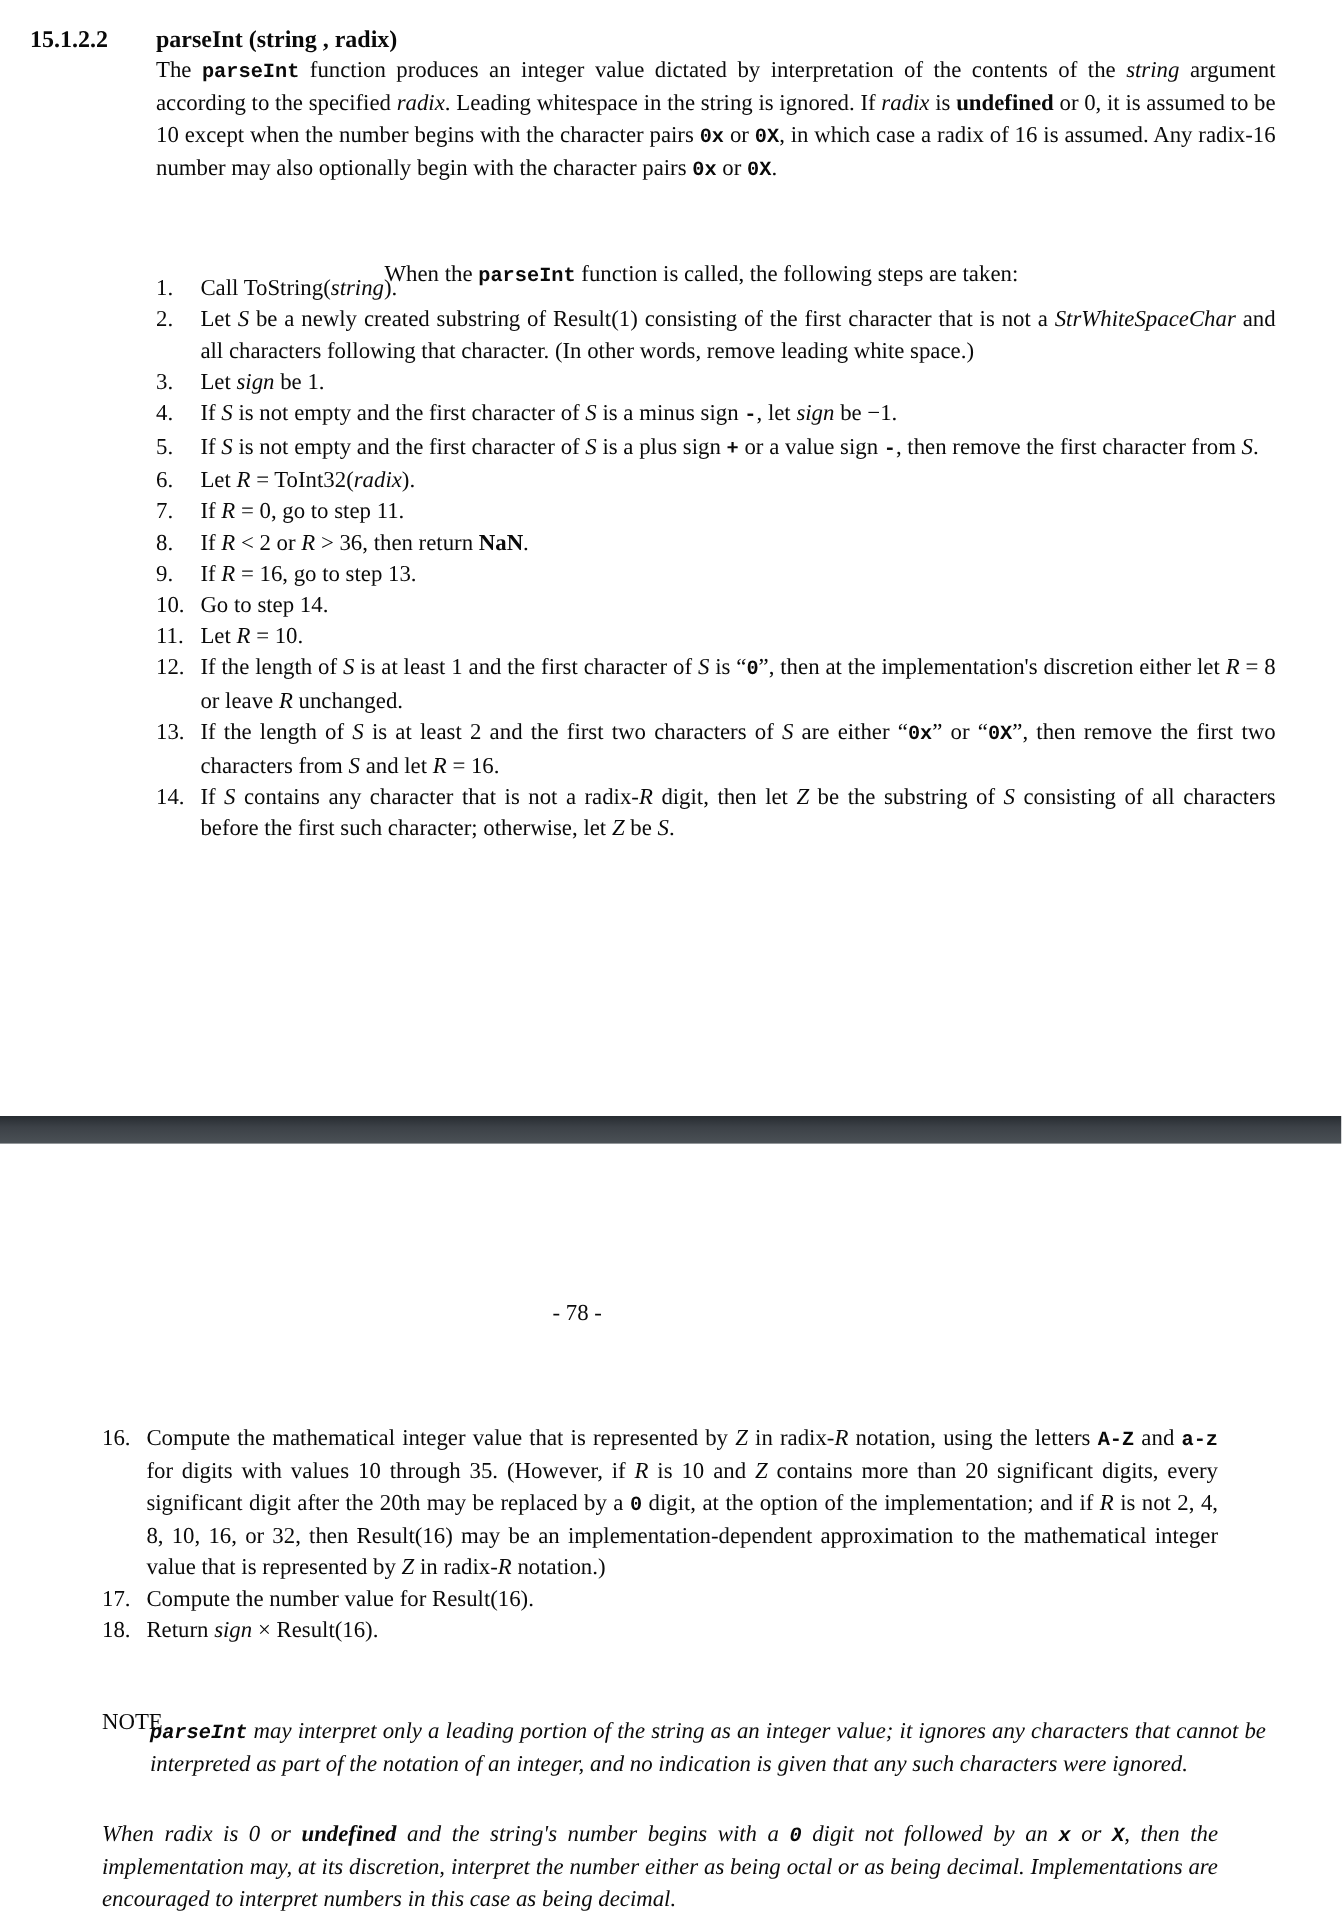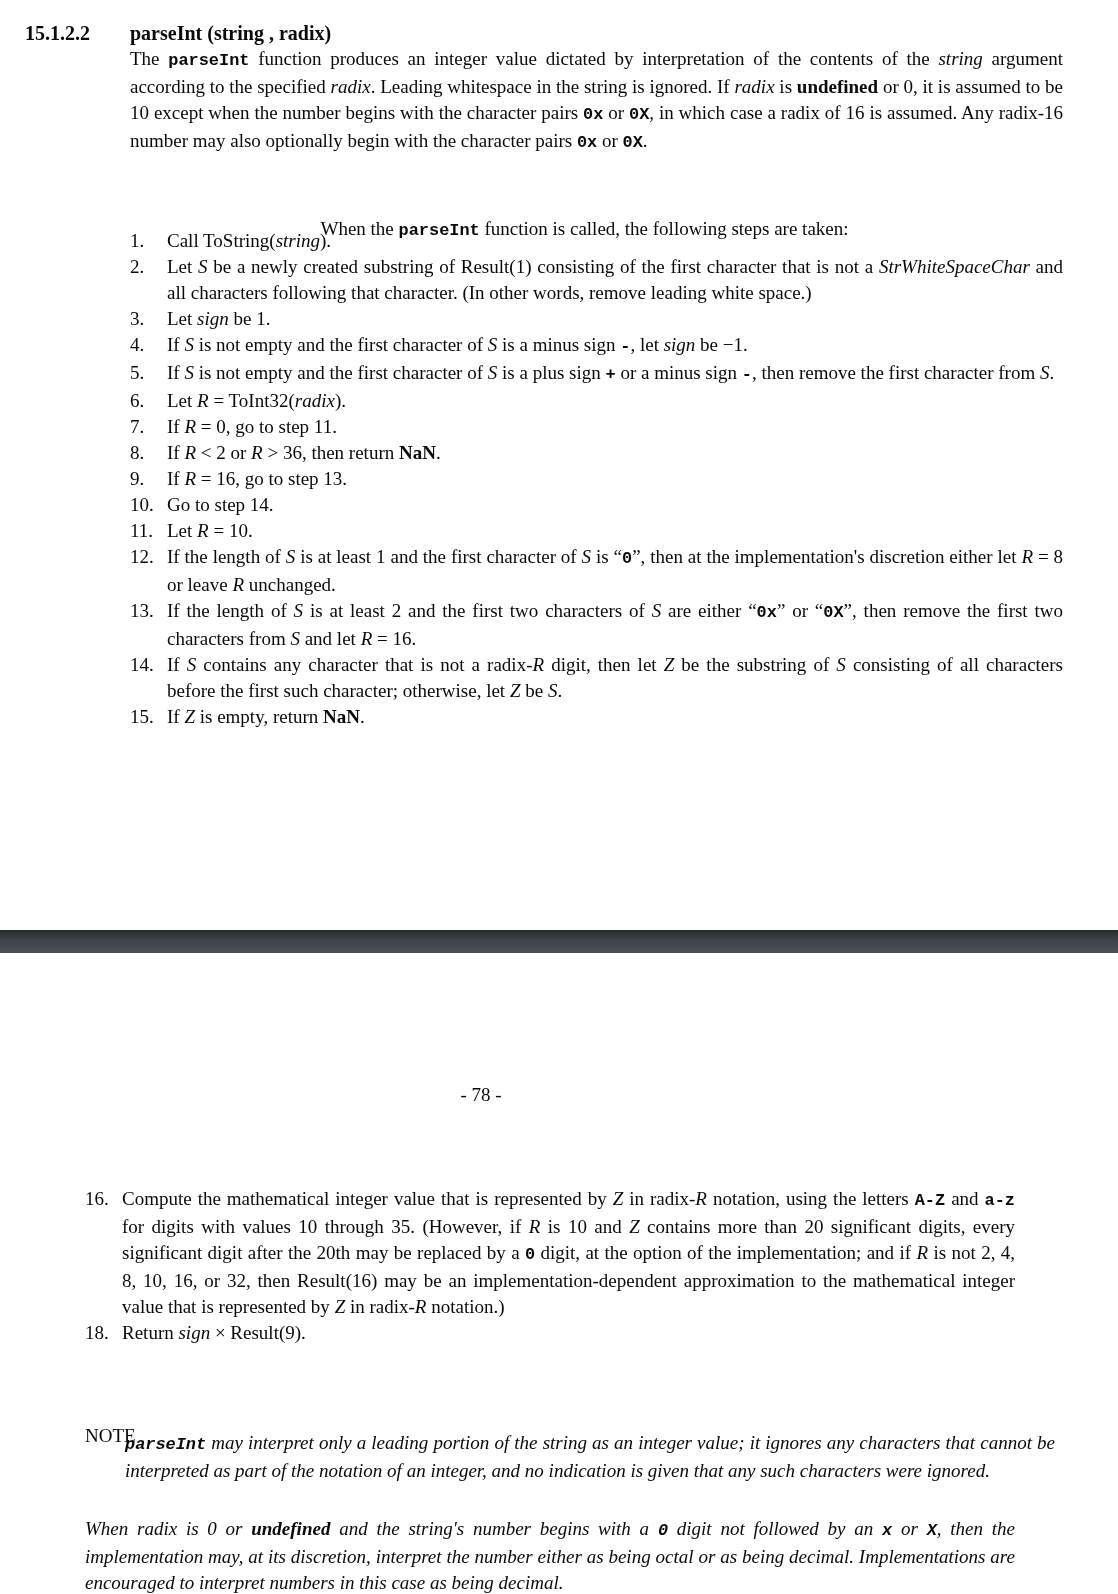--- a/index.html
+++ b/index.html
@@ -70,21 +70,21 @@
       <div class="li">
         <span class="num">3.</span>
         <div class="body"><span>Let </span><span class="i">sign</span><span> be 1.</span></div>
       </div>
       <div class="li">
         <span class="num">4.</span>
         <div class="body"><span>If </span><span class="i">S</span><span> is not empty and the first character of </span><span class="i">S</span><span> is a minus sign </span><span class="m">-</span><span>, let </span><span class="i">sign</span><span> be −1.</span></div>
       </div>
       <div class="li">
         <span class="num">5.</span>
-        <div class="body"><span>If </span><span class="i">S</span><span> is not empty and the first character of </span><span class="i">S</span><span> is a plus sign </span><span class="m">+</span><span> or a minus sign </span><span class="m">-</span><span>, then remove the first character from </span><span class="i">S</span><span>.</span></div>
+        <div class="body"><span>If </span><span class="i">S</span><span> is not empty and the first character of </span><span class="i">S</span><span> is a plus sign </span><span class="m">+</span><span> or a value sign </span><span class="m">-</span><span>, then remove the first character from </span><span class="i">S</span><span>.</span></div>
       </div>
       <div class="li">
         <span class="num">6.</span>
         <div class="body"><span>Let </span><span class="i">R</span><span> = ToInt32(</span><span class="i">radix</span><span>).</span></div>
       </div>
       <div class="li">
         <span class="num">7.</span>
         <div class="body"><span>If </span><span class="i">R</span><span> = 0, go to step 11.</span></div>
       </div>
       <div class="li">
@@ -108,40 +108,40 @@
         <div class="body"><span>If the length of </span><span class="i">S</span><span> is at least 1 and the first character of </span><span class="i">S</span><span> is “</span><span class="m">0</span><span>”, then at the implementation's discretion either let </span><span class="i">R</span><span> = 8 or leave </span><span class="i">R</span><span> unchanged.</span></div>
       </div>
       <div class="li">
         <span class="num">13.</span>
         <div class="body"><span>If the length of </span><span class="i">S</span><span> is at least 2 and the first two characters of </span><span class="i">S</span><span> are either “</span><span class="m">0x</span><span>” or “</span><span class="m">0X</span><span>”, then remove the first two characters from </span><span class="i">S</span><span> and let </span><span class="i">R</span><span> = 16.</span></div>
       </div>
       <div class="li">
         <span class="num">14.</span>
         <div class="body"><span>If </span><span class="i">S</span><span> contains any character that is not a radix-</span><span class="i">R</span><span> digit, then let </span><span class="i">Z</span><span> be the substring of </span><span class="i">S</span><span> consisting of all characters before the first such character; otherwise, let </span><span class="i">Z</span><span> be </span><span class="i">S</span><span>.</span></div>
       </div>
-      <div class="li">
-        <span class="num">15.</span>
-        <div class="body"><span>If </span><span class="i">Z</span><span> is empty, return </span><span class="b">NaN</span><span>.</span></div>
-      </div>
     </div>
 
   <div class="abs page-break-bar"></div>
 
   <div class="abs footer-wrap">
     <span>- 78 -</span>
   </div>
 
   <div class="abs list-bottom">
       <div class="li">
         <span class="num">16.</span>
         <div class="body"><span>Compute the mathematical integer value that is represented by </span><span class="i">Z</span><span> in radix-</span><span class="i">R</span><span> notation, using the letters </span><span class="m">A-Z</span><span> and </span><span class="m">a-z</span><span> for digits with values 10 through 35. (However, if </span><span class="i">R</span><span> is 10 and </span><span class="i">Z</span><span> contains more than 20 significant digits, every significant digit after the 20th may be replaced by a </span><span class="m">0</span><span>  digit, at the option of the implementation; and if </span><span class="i">R</span><span> is not 2, 4, 8, 10, 16, or 32, then Result(16) may be an implementation-dependent approximation to the mathematical integer value that is represented by </span><span class="i">Z</span><span> in radix-</span><span class="i">R</span><span> notation.)</span></div>
       </div>
       <div class="li">
+        <span class="num">17.</span>
+        <div class="body"><span>Compute the number value for Result(16).</span></div>
+      </div>
+      <div class="li">
         <span class="num">18.</span>
-        <div class="body"><span>Return </span><span class="i">sign</span><span> × Result(9).</span></div>
+        <div class="body"><span>Return </span><span class="i">sign</span><span> × Result(16).</span></div>
       </div>
     </div>
 
   <p class="abs note-label">NOTE</p>
 
   <p class="abs para note-body"><span class="mi">parseInt</span><span class="i"> may interpret only a leading portion of the string as an integer value; it ignores any characters that cannot be interpreted as part of the notation of an integer, and no indication is given that any such characters were ignored.</span></p>
 
   <p class="abs para note-para2"><span class="i">When radix is 0 or </span><span class="bi">undefined</span><span class="i"> and the string's number begins with a </span><span class="mi">0</span><span class="i"> digit not followed by an </span><span class="mi">x</span><span class="i"> or </span><span class="mi">X</span><span class="i">, then the implementation may, at its discretion, interpret the number either as being octal or as being decimal. Implementations are encouraged to interpret numbers in this case as being decimal.</span></p>
 
 </div>

